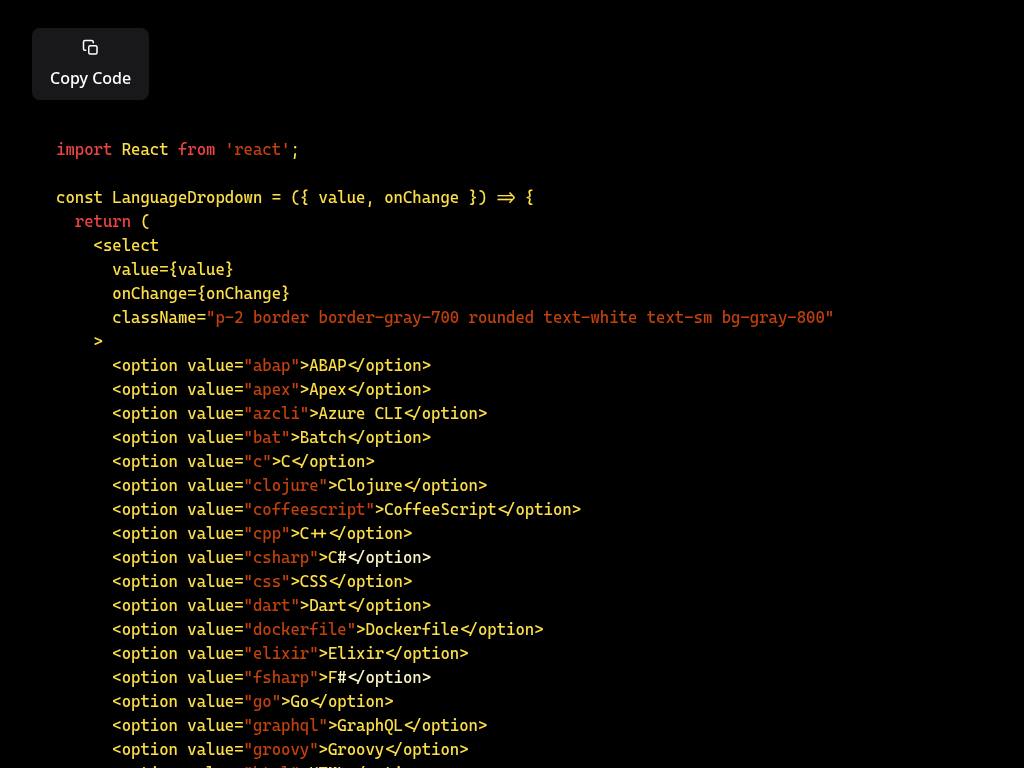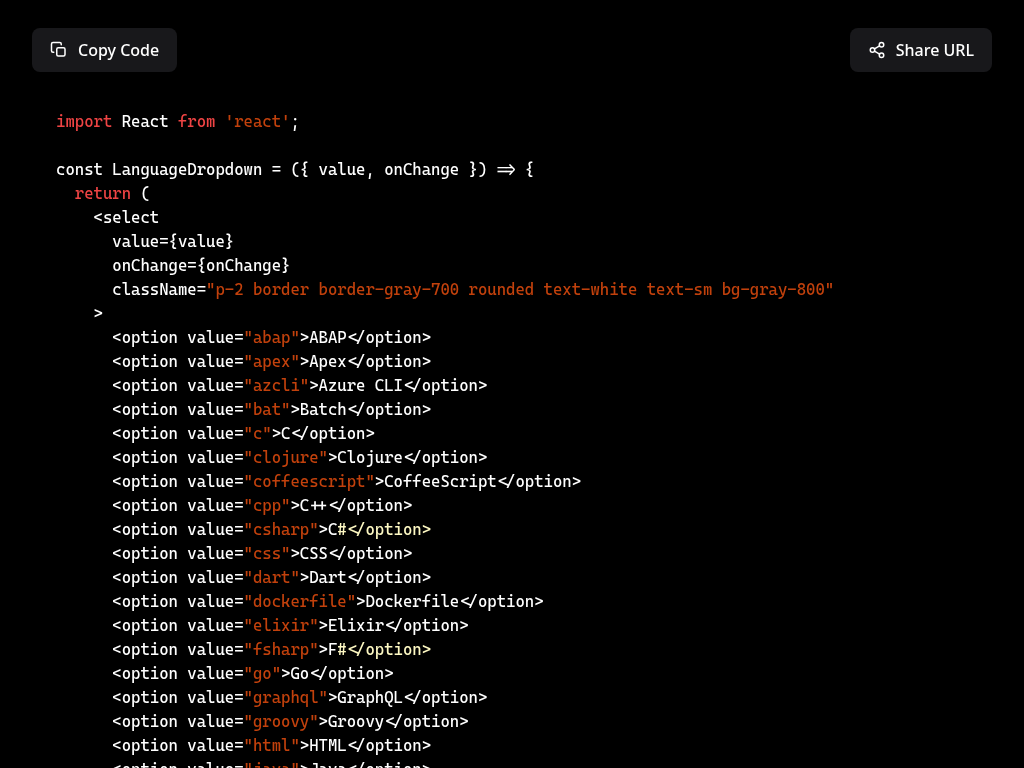--- a/index.html
+++ b/index.html
@@ -26,59 +26,48 @@
       gap: 10px;
       background: #18181b;
       color: #fff;
       border: none;
       padding: 11px 18px;
       border-radius: 8px;
       font-size: 16px;
       font-weight: 500;
       font-family: system-ui, -apple-system, sans-serif;
       cursor: pointer;
+      flex-direction: column;
     }
     .icon {
       width: 18px;
       height: 18px;
       flex-shrink: 0;
     }
     .code-block {
       padding: 14px 56px;
       font-size: 16px;
       line-height: 24px;
       color: #fff;
       white-space: pre;
       letter-spacing: 0;
     }
     .tok-keyword { color: #ef4444; }
     .tok-string  { color: #c2410c; }
     .tok-comment { color: #fef9c3; }
-    .tok-plain   { color: #ffffff; }
+    .tok-plain   { color: #fde047; }
   </style>
 </head>
 <body>
 
 <div class="toolbar">
   <button class="btn">
     <span class="icon">
       <svg viewBox="0 0 24 24" fill="none" stroke="currentColor" stroke-width="2" stroke-linecap="round" stroke-linejoin="round">
         <rect x="9" y="9" width="11" height="11" rx="2"></rect>
         <path d="M5 15H4a2 2 0 0 1-2-2V4a2 2 0 0 1 2-2h9a2 2 0 0 1 2 2v1"></path>
       </svg>
     </span>
     <span>Copy Code</span>
   </button>
-  <button class="btn">
-    <span class="icon">
-      <svg viewBox="0 0 24 24" fill="none" stroke="currentColor" stroke-width="2" stroke-linecap="round" stroke-linejoin="round">
-        <circle cx="18" cy="5" r="3"></circle>
-        <circle cx="6" cy="12" r="3"></circle>
-        <circle cx="18" cy="19" r="3"></circle>
-        <line x1="8.6" y1="13.5" x2="15.4" y2="17.5"></line>
-        <line x1="15.4" y1="6.5" x2="8.6" y2="10.5"></line>
-      </svg>
-    </span>
-    <span>Share URL</span>
-  </button>
 </div>
 
 <div class="code-block" id="code-root"><div><span class="tok-keyword">import</span><span class="tok-plain"> React </span><span class="tok-keyword">from</span><span class="tok-plain"> </span><span class="tok-string">'react'</span><span class="tok-plain">;</span></div><div><span class="tok-plain">&nbsp;</span></div><div><span class="tok-plain">const LanguageDropdown = ({ value, onChange }) =&gt; {</span></div><div><span class="tok-plain">  </span><span class="tok-keyword">return</span><span class="tok-plain"> (</span></div><div><span class="tok-plain">    &lt;select</span></div><div><span class="tok-plain">      value={value}</span></div><div><span class="tok-plain">      onChange={onChange}</span></div><div><span class="tok-plain">      className=</span><span class="tok-string">"p-2 border border-gray-700 rounded text-white text-sm bg-gray-800"</span></div><div><span class="tok-plain">    &gt;</span></div><div><span class="tok-plain">      &lt;option value=</span><span class="tok-string">"abap"</span><span class="tok-plain">&gt;ABAP&lt;/option&gt;</span></div><div><span class="tok-plain">      &lt;option value=</span><span class="tok-string">"apex"</span><span class="tok-plain">&gt;Apex&lt;/option&gt;</span></div><div><span class="tok-plain">      &lt;option value=</span><span class="tok-string">"azcli"</span><span class="tok-plain">&gt;Azure CLI&lt;/option&gt;</span></div><div><span class="tok-plain">      &lt;option value=</span><span class="tok-string">"bat"</span><span class="tok-plain">&gt;Batch&lt;/option&gt;</span></div><div><span class="tok-plain">      &lt;option value=</span><span class="tok-string">"c"</span><span class="tok-plain">&gt;C&lt;/option&gt;</span></div><div><span class="tok-plain">      &lt;option value=</span><span class="tok-string">"clojure"</span><span class="tok-plain">&gt;Clojure&lt;/option&gt;</span></div><div><span class="tok-plain">      &lt;option value=</span><span class="tok-string">"coffeescript"</span><span class="tok-plain">&gt;CoffeeScript&lt;/option&gt;</span></div><div><span class="tok-plain">      &lt;option value=</span><span class="tok-string">"cpp"</span><span class="tok-plain">&gt;C++&lt;/option&gt;</span></div><div><span class="tok-plain">      &lt;option value=</span><span class="tok-string">"csharp"</span><span class="tok-plain">&gt;C</span><span class="tok-comment">#&lt;/option&gt;</span></div><div><span class="tok-plain">      &lt;option value=</span><span class="tok-string">"css"</span><span class="tok-plain">&gt;CSS&lt;/option&gt;</span></div><div><span class="tok-plain">      &lt;option value=</span><span class="tok-string">"dart"</span><span class="tok-plain">&gt;Dart&lt;/option&gt;</span></div><div><span class="tok-plain">      &lt;option value=</span><span class="tok-string">"dockerfile"</span><span class="tok-plain">&gt;Dockerfile&lt;/option&gt;</span></div><div><span class="tok-plain">      &lt;option value=</span><span class="tok-string">"elixir"</span><span class="tok-plain">&gt;Elixir&lt;/option&gt;</span></div><div><span class="tok-plain">      &lt;option value=</span><span class="tok-string">"fsharp"</span><span class="tok-plain">&gt;F</span><span class="tok-comment">#&lt;/option&gt;</span></div><div><span class="tok-plain">      &lt;option value=</span><span class="tok-string">"go"</span><span class="tok-plain">&gt;Go&lt;/option&gt;</span></div><div><span class="tok-plain">      &lt;option value=</span><span class="tok-string">"graphql"</span><span class="tok-plain">&gt;GraphQL&lt;/option&gt;</span></div><div><span class="tok-plain">      &lt;option value=</span><span class="tok-string">"groovy"</span><span class="tok-plain">&gt;Groovy&lt;/option&gt;</span></div><div><span class="tok-plain">      &lt;option value=</span><span class="tok-string">"html"</span><span class="tok-plain">&gt;HTML&lt;/option&gt;</span></div><div><span class="tok-plain">      &lt;option value=</span><span class="tok-string">"java"</span><span class="tok-plain">&gt;Java&lt;/option&gt;</span></div></div>
 
 </body></html>

